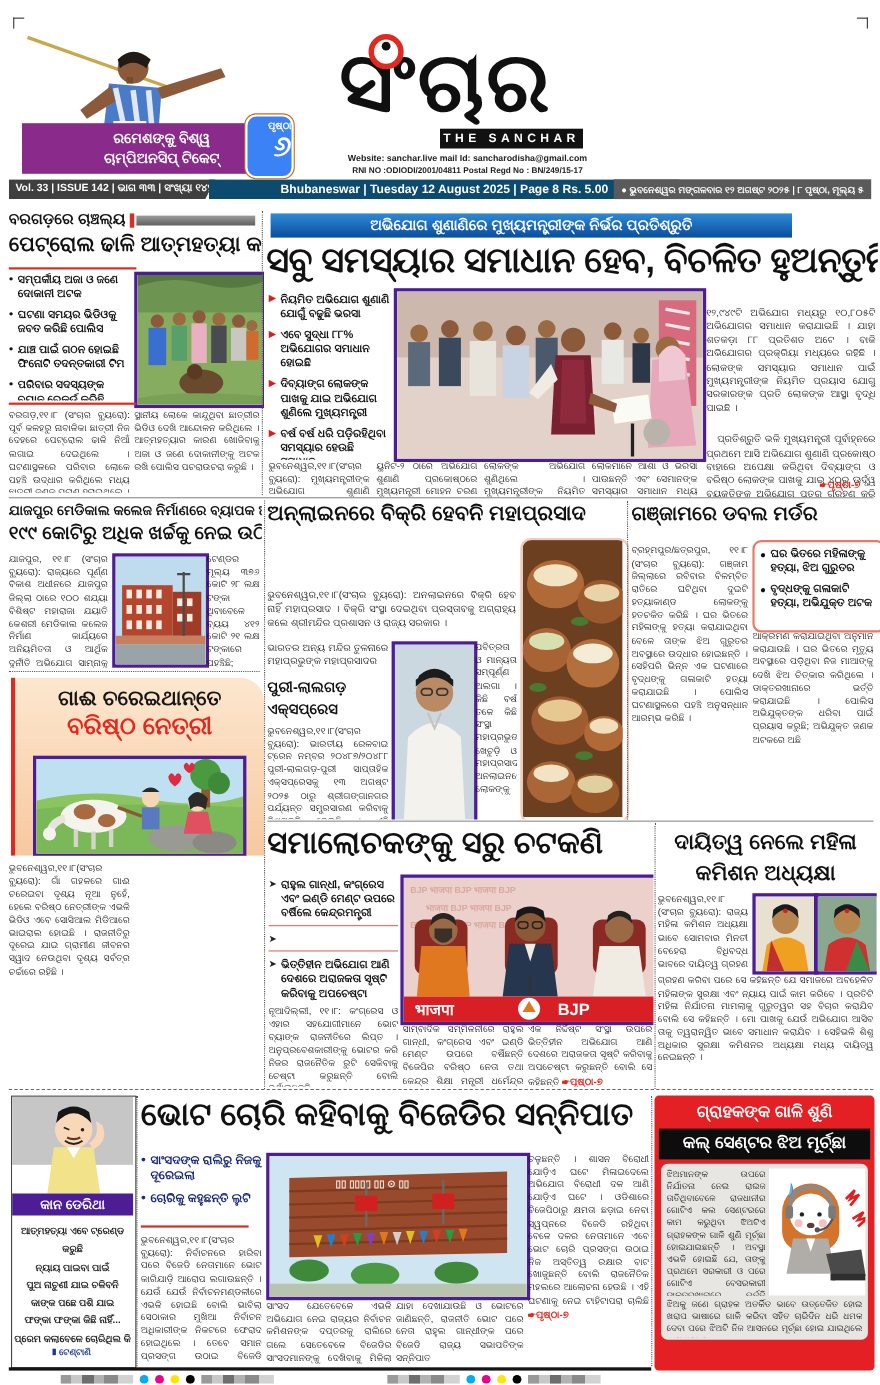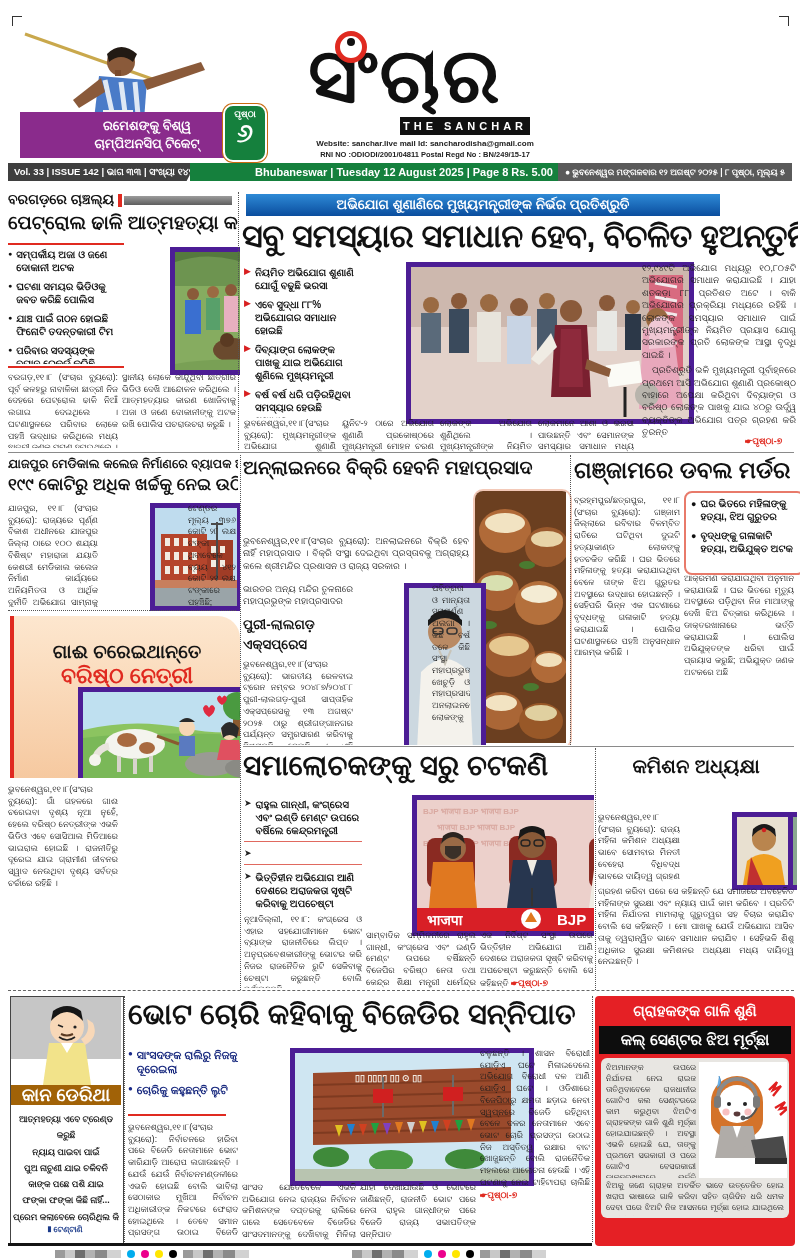--- a/index.html
+++ b/index.html
@@ -1,33 +1,33 @@
 <!DOCTYPE html>
 <html><head>
 <meta charset="utf-8">
 <style>
   html,body{margin:0;padding:0;background:#fff;}
   #page{position:relative;width:800px;height:1259px;background:#fff;
         font-family:"Liberation Sans",sans-serif;color:#111;overflow:hidden;}
   .abs{position:absolute;overflow:hidden;}
   .body{font-size:8.5px;line-height:1.38;text-align:justify;color:#1c1c1c;}
-  .body p{margin:0 0 3px 0;text-indent:10px;}
+  .body p{margin:16px 0 3px 0;text-indent:10px;}
   .nowrap{white-space:nowrap;}
   .dotv{border-left:1px dotted #555;width:0;}
   .hr{border-top:1px solid #8a8a8a;height:0;}
   .dash{border-top:1px dashed #666;height:0;}
   .redrule{border-top:2.5px solid #e02a20;height:0;}
   .li{display:flex;gap:4px;margin-bottom:6px;align-items:flex-start;}
   .mk{flex:0 0 auto;font-size:7px;line-height:1.7;color:#111;}
   .mk2{flex:0 0 auto;font-size:9px;line-height:1.3;color:#d81f20;}
   .mk3{flex:0 0 auto;font-size:9px;line-height:1.3;color:#222;}
   .mk4{flex:0 0 auto;font-size:8px;line-height:1.5;color:#1b2a8a;}
   .bt{font-size:10px;font-weight:700;line-height:1.3;}
   .jump{color:#e02a20;font-weight:800;font-size:9px;white-space:nowrap;}
-  .phframe{border:5px solid #4c1d95;margin-left:48px;}
+  .phframe{border:3px solid #4c1d95;}
   .regbar{height:8px;width:66px;background:linear-gradient(90deg,#9a9a9a 0 10px,#c8c8c8 10px 20px,#6e6e6e 20px 30px,#b2b2b2 30px 40px,#8a8a8a 40px 52px,#d2d2d2 52px 66px);}
   .dot{width:8px;height:8px;border-radius:50%;}
   .reg{display:flex;gap:6px;align-items:center;}
 </style>
 </head>
 <body>
 
 <div id="page">
 
   <div class="abs" style="left:12px;top:16px;width:9px;height:9px;border-left:1px solid #333;border-top:1px solid #333;"></div>
@@ -47,39 +47,39 @@
       <rect x="91" y="93" width="24" height="3" fill="#333"></rect>
       <rect x="91" y="99" width="24" height="3" fill="#333"></rect>
     </svg>
   </div>
   <div class="abs" style="left:20px;top:112px;width:206px;height:46px;background:#8a2b8c;">
     <div class="abs" style="left:52px;top:5px;width:150px;height:38px;color:#fff;font-weight:800;font-size:13px;line-height:1.35;text-align:center;">
       <div>ରମେଶଙ୍କୁ ବିଶ୍ୱ</div>
       <div>ଚାମ୍ପିଅନସିପ୍ ଟିକେଟ୍</div>
     </div>
   </div>
-  <div class="abs" style="left:223px;top:104px;width:40px;height:54px;background:#15803d;border:2px solid #fff;border-radius:10px;box-shadow:0 0 0 1px #c96a10;text-align:center;color:#fff;">
+  <div class="abs" style="left:223px;top:104px;width:40px;height:54px;background:#3b82f6;border:2px solid #fff;border-radius:10px;box-shadow:0 0 0 1px #c96a10;text-align:right;color:#fff;">
     <div style="font-size:9px;font-weight:800;margin-top:3px;">ପୃଷ୍ଠା</div>
     <div style="font-size:26px;font-weight:900;line-height:1.05;">୬</div>
   </div>
 
   <div class="abs" style="left:262px;top:26px;width:286px;height:100px;text-align:center;font-weight:900;font-size:76px;line-height:100px;color:#101010;letter-spacing:2px;">
     <span>ସଂଚାର</span>
   </div>
   <div class="abs" style="left:335px;top:31px;width:22px;height:22px;border:5px solid #e02a20;border-radius:50%;background:#fff;">
     <div style="width:8px;height:8px;border-radius:50%;background:#111;margin:2px auto;"></div>
   </div>
   <div class="abs" style="left:400px;top:117px;width:130px;height:18px;background:#111;color:#fff;font-weight:800;font-size:11px;letter-spacing:4px;text-align:center;line-height:18px;">
     <span>THE SANCHAR</span>
   </div>
   <div class="abs" style="left:280px;top:139px;width:290px;height:11px;font-size:8px;font-weight:700;color:#222;text-align:center;">Website: sanchar.live     mail Id: sancharodisha@gmail.com</div>
   <div class="abs" style="left:280px;top:150px;width:290px;height:10px;font-size:7.5px;font-weight:700;color:#222;text-align:center;">RNI NO :ODIODI/2001/04811   Postal Regd No : BN/249/15-17</div>
 
   <div class="abs" style="left:8px;top:163px;width:182px;height:18px;background:#3f3f3f;color:#fff;font-size:9.5px;font-weight:700;line-height:18px;padding-left:6px;clip-path:polygon(0 0,100% 0,95% 100%,0 100%);">Vol. 33 | ISSUE 142 | ଭାଗ ୩୩ | ସଂଖ୍ୟା ୧୪୨</div>
-  <div class="abs" style="left:190px;top:163px;width:428px;height:18px;background:#15803d;color:#fff;font-size:11px;font-weight:700;line-height:18px;text-align:center;clip-path:polygon(0 0,100% 0,97% 100%,0 100%);">Bhubaneswar | Tuesday 12 August 2025 | Page 8 Rs. 5.00</div>
+  <div class="abs" style="left:190px;top:163px;width:428px;height:18px;background:#0c4a6e;color:#fff;font-size:11px;font-weight:700;line-height:18px;text-align:center;clip-path:polygon(0 0,100% 0,97% 100%,0 100%);">Bhubaneswar | Tuesday 12 August 2025 | Page 8 Rs. 5.00</div>
   <div class="abs" style="left:558px;top:163px;width:234px;height:18px;background:#5a5a5a;color:#fff;font-size:8.5px;font-weight:700;line-height:18px;text-align:center;">● ଭୁବନେଶ୍ୱର ମଙ୍ଗଳବାର ୧୨ ଅଗଷ୍ଟ ୨୦୨୫ | ୮ ପୃଷ୍ଠା, ମୂଲ୍ୟ ୫ ଟଙ୍କା</div>
 
   <div class="abs" style="left:0;top:188px;width:240px;height:264px;">
     <div class="abs" style="left:8px;top:3px;width:112px;height:20px;font-size:14px;font-weight:800;">ବରଗଡ଼ରେ ଚାଞ୍ଚଲ୍ୟ</div>
     <div class="abs" style="left:118px;top:6px;width:4px;height:13px;background:#e02a20;"></div>
     <div class="abs" style="left:124px;top:8px;width:108px;height:9px;background:linear-gradient(180deg,#9c9c9c,#5e5e5e);"></div>
     <div class="abs nowrap" style="left:8px;top:24px;width:230px;height:26px;font-size:19px;font-weight:800;">ପେଟ୍ରୋଲ ଢାଳି ଆତ୍ମହତ୍ୟା କଲେ ଛାତ୍ରୀ</div>
     <div class="abs redrule" style="left:8px;top:55px;width:116px;"></div>
     <div class="abs" style="left:8px;top:60px;width:112px;height:116px;">
       <div class="li">
@@ -233,21 +233,21 @@
         <line x1="56" y1="16" x2="68" y2="16" stroke="#4a4a4a" stroke-width="2"></line>
       </svg>
     </div>
     <div class="abs body" style="left:188px;top:48px;width:48px;height:104px;">
       <span>ଟେଣ୍ଡର ମୂଲ୍ୟ ୩୭୬ କୋଟି ୨୮ ଲକ୍ଷ ଟଙ୍କା ଥିବାବେଳେ ବ୍ୟୟ ୪୧୨ କୋଟି ୨୧ ଲକ୍ଷ ଟଙ୍କାରେ ପହଞ୍ଚିଛି; ପ୍ରକୃତ ଖର୍ଚ୍ଚ ୧୯୯ କୋଟିରୁ ଅଧିକ</span> 
     </div>
     <div class="abs" style="left:8px;top:155px;width:228px;border-top:1px dotted #555;"></div>
   </div>
 
   <div class="abs" style="left:10px;top:616px;width:226px;height:162px;background:linear-gradient(180deg,#fde7cf,#f6c9a0);border-radius:0 22px 0 0;border-left:4px solid #e02a20;">
-    <div style="margin-top:25px;text-align:center;font-size:19px;font-weight:800;color:#151515;">ଗାଈ ଚରେଇଥାନ୍ତେ</div>
+    <div style="margin-top:9px;text-align:center;font-size:19px;font-weight:800;color:#151515;">ଗାଈ ଚରେଇଥାନ୍ତେ</div>
     <div style="text-align:center;font-size:22px;font-weight:800;color:#e02a20;">ବରିଷ୍ଠ ନେତ୍ରୀ</div>
     <div class="abs phframe" style="left:16px;top:71px;width:188px;height:86px;">
       <svg width="188" height="86" viewBox="0 0 188 86">
         <rect width="188" height="86" fill="#bfe0f0"></rect>
         <path d="M0,38 Q50,26 100,36 T188,34 L188,86 L0,86 Z" fill="#8cc460"></path>
         <path d="M0,46 Q60,38 188,44 L188,86 L0,86 Z" fill="#7ab858"></path>
         <rect x="150" y="14" width="8" height="30" fill="#8a5a30"></rect>
         <circle cx="154" cy="14" r="14" fill="#4a9a40"></circle>
           <circle cx="166" cy="22" r="10" fill="#3f8a38"></circle>
         <ellipse cx="52" cy="52" rx="30" ry="15" fill="#f4f4ee"></ellipse>
@@ -317,21 +317,21 @@
     </div>
     <div class="abs body" style="left:190px;top:128px;width:38px;height:162px;font-size:8.5px;">ପବିତ୍ରତା ଓ ମାନ୍ୟତା ସମ୍ପୂର୍ଣ୍ଣ ଅଲଗା । କିଛି ବର୍ଷ ତଳେ କିଛି ସଂସ୍ଥା ମହାପ୍ରଭୁଙ୍କ ଖେଚୁଡ଼ି ଓ ମହାପ୍ରସାଦ ଅନଲାଇନରେ ଲୋକଙ୍କୁ</div>
     <div class="abs" style="left:1px;top:160px;width:110px;height:42px;font-size:13.5px;font-weight:800;line-height:1.45;">ପୁରୀ-ଲାଲଗଡ଼ ଏକ୍ସପ୍ରେସ ଶ୍ରୀଗଙ୍ଗାନଗର ପର୍ଯ୍ୟନ୍ତ ସମ୍ପ୍ରସାରିତ</div>
     <div class="abs body" style="left:1px;top:204px;width:110px;height:86px;font-size:8.5px;">
       <span>ଭୁବନେଶ୍ୱର,୧୧।୮(ସଂଚାର ବ୍ୟୁରୋ): ଭାରତୀୟ ରେଳବାଇ ଟ୍ରେନ ନମ୍ବର ୨୦୪୮୭/୨୦୪୮୮ ପୁରୀ-ଲାଲଗଡ଼-ପୁରୀ ସାପ୍ତାହିକ ଏକ୍ସପ୍ରେସକୁ ୧୩ ଅଗଷ୍ଟ ୨୦୨୫ ଠାରୁ ଶ୍ରୀଗଙ୍ଗାନଗର ପର୍ଯ୍ୟନ୍ତ ସମ୍ପ୍ରସାରଣ କରିବାକୁ ନିଷ୍ପତ୍ତି ନେଇଛି । ଏହି ସମ୍ପ୍ରସାରଣ ବଙ୍ଗୋପସାଗରକୁ ଥର ମରୁଭୂମି ସହିତ</span> 
     </div>
   </div>
 
   <div class="abs dotv" style="left:570px;top:455px;height:290px;"></div>
   <div class="abs" style="left:572px;top:455px;width:228px;height:290px;">
-    <div class="abs nowrap" style="left:2px;top:2px;width:222px;height:34px;font-size:23px;font-weight:900;">ଗଞ୍ଜାମରେ ଡବଲ ମର୍ଡର</div>
+    <div class="abs nowrap" style="left:2px;top:2px;width:222px;height:34px;font-size:18px;font-weight:900;">ଗଞ୍ଜାମରେ ଡବଲ ମର୍ଡର</div>
     <div class="abs body" style="left:2px;top:40px;width:106px;height:248px;">ବ୍ରହ୍ମପୁର/ଛତ୍ରପୁର, ୧୧।୮ (ସଂଚାର ବ୍ୟୁରୋ): ଗଞ୍ଜାମ ଜିଲ୍ଲାରେ ରବିବାର ବିଳମ୍ବିତ ରାତିରେ ଘଟିଥିବା ଦୁଇଟି ହତ୍ୟାକାଣ୍ଡ ଲୋକଙ୍କୁ ହତଚକିତ କରିଛି । ଘର ଭିତରେ ମହିଳାଙ୍କୁ ହତ୍ୟା କରାଯାଇଥିବା ବେଳେ ତାଙ୍କ ଝିଅ ଗୁରୁତର ଅବସ୍ଥାରେ ଉଦ୍ଧାର ହୋଇଛନ୍ତି । ସେହିପରି ଭିନ୍ନ ଏକ ଘଟଣାରେ ବୃଦ୍ଧଙ୍କୁ ଗଳାକାଟି ହତ୍ୟା କରାଯାଇଛି । ପୋଲିସ ଘଟଣାସ୍ଥଳରେ ପହଞ୍ଚି ଅନୁସନ୍ଧାନ ଆରମ୍ଭ କରିଛି ।</div>
     <div class="abs" style="left:112px;top:36px;width:108px;height:76px;border:2px solid #e87a6a;border-radius:8px;padding:4px 4px 0 5px;">
       <div class="li">
           <span class="mk" style="font-size:9px;">●</span>
           <span class="bt">ଘର ଭିତରେ ମହିଳାଙ୍କୁ ହତ୍ୟା, ଝିଅ ଗୁରୁତର</span>
         </div>
       <div class="li">
           <span class="mk" style="font-size:9px;">●</span>
           <span class="bt">ବୃଦ୍ଧଙ୍କୁ ଗଳାକାଟି ହତ୍ୟା, ଅଭିଯୁକ୍ତ ଅଟକ</span>
         </div>
@@ -391,20 +391,21 @@
     <div class="abs body" style="left:2px;top:166px;width:118px;height:74px;">ନୂଆଦିଲ୍ଲୀ, ୧୧।୮: କଂଗ୍ରେସ ଓ ଏହାର ସହଯୋଗୀମାନେ ଭୋଟ ବ୍ୟାଙ୍କ ରାଜନୀତିରେ ଲିପ୍ତ । ଅନୁପ୍ରବେଶକାରୀଙ୍କୁ ଭୋଟର କରି ନିଜର ରାଜନୈତିକ ରୁଟି ସେକିବାକୁ ଚେଷ୍ଟା କରୁଛନ୍ତି ବୋଲି ଦର୍ଶାଇଛନ୍ତି</div>
     <div class="abs body" style="left:124px;top:182px;width:110px;height:58px;">ସାମ୍ବାଦିକ ସମ୍ମିଳନୀରେ ରାହୁଲ ଗାନ୍ଧୀ, କଂଗ୍ରେସ ଏବଂ ଇଣ୍ଡି ମେଣ୍ଟ ଉପରେ ବର୍ଷିଛନ୍ତି ବିଜେପିର ବରିଷ୍ଠ ନେତା ତଥା କେନ୍ଦ୍ର ଶିକ୍ଷା ମନ୍ତ୍ରୀ ଧର୍ମେନ୍ଦ୍ର ପ୍ରଧାନ ।</div>
     <div class="abs body" style="left:238px;top:182px;width:113px;height:58px;">
       <span>ଏକ ନିର୍ଦ୍ଦିଷ୍ଟ ସଂସ୍ଥା ଉପରେ ଭିତ୍ତିହୀନ ଅଭିଯୋଗ ଆଣି ଦେଶରେ ଅରାଜକତା ସୃଷ୍ଟି କରିବାକୁ ଅପଚେଷ୍ଟା କରୁଛନ୍ତି ବୋଲି ସେ କହିଛନ୍ତି</span> <span class="jump">☛ପୃଷ୍ଠା-୭</span>
     </div>
   </div>
 
   <div class="abs dotv" style="left:595px;top:748px;height:242px;"></div>
   <div class="abs" style="left:597px;top:748px;width:200px;height:242px;">
     <div class="abs" style="left:0;top:4px;width:198px;height:58px;text-align:center;font-size:19.5px;font-weight:800;line-height:1.45;">
+      <div>ଦାୟିତ୍ୱ ନେଲେ ମହିଳା</div>
       <div>କମିଶନ ଅଧ୍ୟକ୍ଷା</div>
     </div>
     <div class="abs body" style="left:1px;top:64px;width:82px;height:70px;">ଭୁବନେଶ୍ୱର,୧୧।୮ (ସଂଚାର ବ୍ୟୁରୋ): ରାଜ୍ୟ ମହିଳା କମିଶନ ଅଧ୍ୟକ୍ଷା ଭାବେ ସୋମବାର ମିନତୀ ବେହେରା ବିଧିବଦ୍ଧ ଭାବରେ ଦାୟିତ୍ୱ ଗ୍ରହଣ କରିଛନ୍ତି । ଦାୟିତ୍ୱ</div>
     <div class="abs phframe" style="left:87px;top:64px;width:54px;height:68px;">
       <svg width="54" height="68" viewBox="0 0 54 68">
         <rect width="54" height="68" fill="#e8e0d0"></rect>
         <circle cx="27" cy="22" r="12" fill="#b9854e"></circle>
         <path d="M15,20 Q27,4 39,20 L38,12 Q27,2 16,12 Z" fill="#1a1a1a"></path>
         <circle cx="27" cy="13" r="2.2" fill="#d02020"></circle>
         <path d="M10,44 Q27,30 44,44 L48,68 L6,68 Z" fill="#f0a020"></path>
@@ -433,21 +434,21 @@
       <circle cx="56" cy="30" r="17" fill="#f8d8b8"></circle>
       <path d="M40,24 Q56,6 72,24 L70,14 Q56,4 42,14 Z" fill="#161616"></path>
       <path d="M47,28 l5,2" stroke="#222" stroke-width="1.6" fill="none"></path>
       <circle cx="64" cy="30" r="1.6" fill="#222"></circle>
       <path d="M48,40 Q56,46 64,40" stroke="#222" stroke-width="1.6" fill="none"></path>
       <path d="M50,37 Q56,40 62,37" stroke="#5a3a22" stroke-width="2" fill="none"></path>
       <path d="M38,46 L74,46 L80,88 L32,88 Z" fill="#f2e38a"></path>
       <path d="M50,46 L56,56 L62,46" fill="#fff"></path>
       <path d="M74,48 Q88,40 82,26 L76,22 Q80,36 70,42 Z" fill="#f8d8b8"></path>
     </svg>
-    <div style="position:absolute;left:0;top:88px;width:110px;height:20px;background:#a16207;color:#fff;font-size:18px;font-weight:800;text-align:center;line-height:20px;">
+    <div style="position:absolute;left:0;top:88px;width:110px;height:20px;background:#4c1d95;color:#fff;font-size:12px;font-weight:800;text-align:center;line-height:20px;">
       <span>କାନ ଡେରିଥା</span>
     </div>
     <div class="abs" style="left:2px;top:114px;width:106px;height:116px;text-align:center;font-size:8.8px;font-weight:700;line-height:1.85;color:#222;">
       <div>ଆତ୍ମହତ୍ୟା ଏବେ ଟ୍ରେଣ୍ଡ କରୁଛି</div>
       <div>ନ୍ୟାୟ ପାଇବା ପାଇଁ</div>
       <div>ପୁଅ ନାଚୁଣୀ ଯାଇ ଚଳିବନି</div>
       <div>କାଙ୍କ ପଛେ ପଶି ଯାଇ</div>
       <div>ଫଙ୍କା ଫଙ୍କା କିଛି ନାହିଁ...</div>
       <div>ପ୍ରେମ କଲାବେଳେ ଚୋରିଥିଲ କି</div>
       <div>ତାର ସାଥ କାହିଁ ପାଇଁ?</div>

